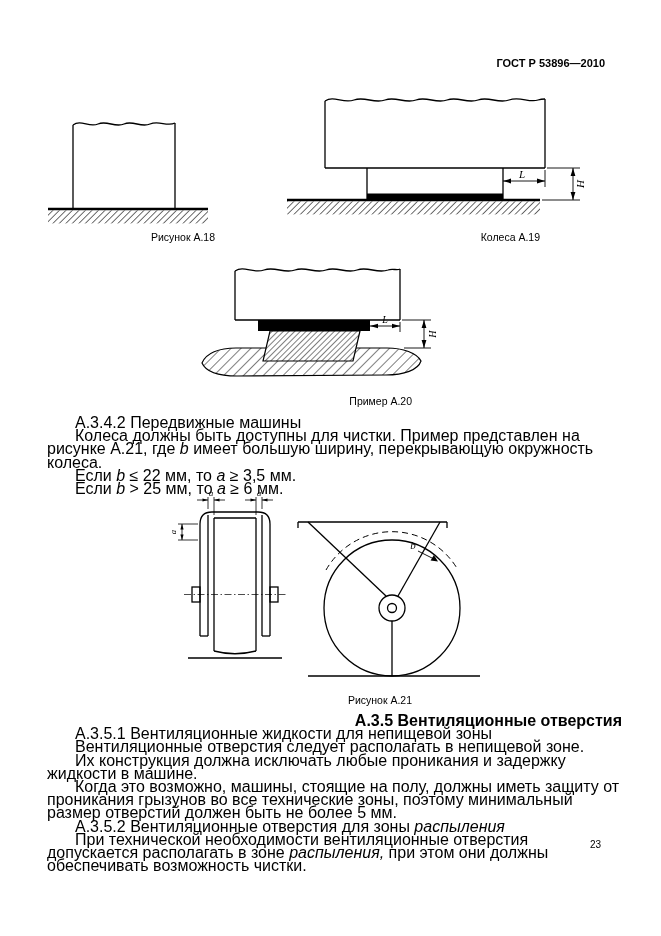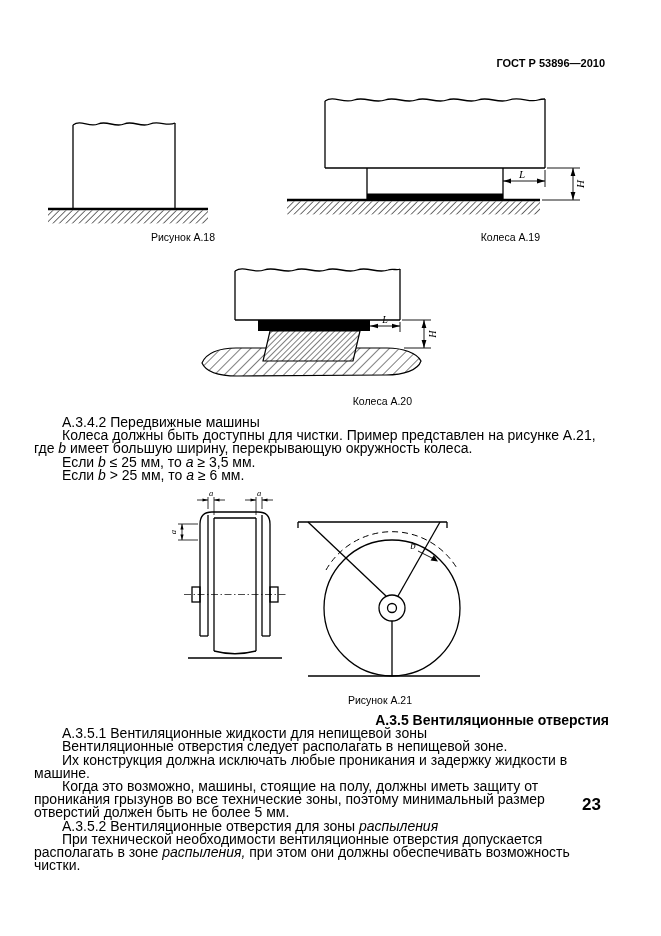--- a/index.html
+++ b/index.html
@@ -2,24 +2,24 @@
 <html><head>
 <meta charset="utf-8">
 <style>
   html,body{margin:0;padding:0;}
   body{width:661px;height:936px;background:#fff;position:relative;
        font-family:"Liberation Sans",sans-serif;color:#000;overflow:hidden;}
   .page{position:absolute;left:0;top:0;width:661px;height:936px;background:#fff;padding-left:20px;}
   .doc-header{position:absolute;top:57px;right:76px;font-size:11px;font-weight:bold;}
   .fig{position:absolute;}
   .caption{position:absolute;font-size:10.5px;text-align:right;}
-  .textblock{position:absolute;left:34px;width:575px;font-size:14px;line-height:13.2px;}
+  .textblock{position:absolute;left:47px;width:575px;font-size:16px;line-height:13.2px;}
   .textblock p{margin:0;text-indent:28px;}
   .textblock p.bold{font-weight:bold;text-align:right;}
-  .page-number{position:absolute;top:795px;right:80px;font-size:17px;font-weight:bold;}
+  .page-number{position:absolute;top:839px;right:80px;font-size:10px;}
   svg text.dim{font-family:"Liberation Serif",serif;font-style:italic;fill:#000;}
 </style>
 </head>
 <body>
 
 <div class="page">
 
   <div class="doc-header">ГОСТ Р 53896—2010</div>
 
   <svg class="fig" style="left:40px;top:112px" width="175" height="118" viewBox="0 0 175 118">
@@ -101,26 +101,26 @@
     </g>
     <g fill="#000">
       <polygon points="180,66 188,63.8 188,68.2"></polygon>
       <polygon points="210,66 202,63.8 202,68.2"></polygon>
       <polygon points="234,60 231.6,68 236.4,68"></polygon>
       <polygon points="234,88 231.6,80 236.4,80"></polygon>
     </g>
     <text class="dim" x="195" y="63" text-anchor="middle" font-size="10">L</text>
     <text class="dim" x="246" y="74" text-anchor="middle" font-size="10" transform="rotate(-90 246 74)">H</text>
   </svg>
-  <div class="caption" style="left:212px;top:395px;width:200px">Колеса А.20</div>
+  <div class="caption" style="left:212px;top:395px;width:200px">Пример А.20</div>
 
   <div class="textblock" style="top:416px">
     <p><span>А.3.4.2 Передвижные машины</span></p>
     <p><span>Колеса должны быть доступны для чистки. Пример представлен на рисунке А.21, где </span><i>b</i><span> имеет большую ширину, перекрывающую окружность колеса.</span></p>
-    <p><span>Если </span><i>b</i><span> ≤ 25 мм, то </span><i>а</i><span> ≥ 3,5 мм.</span></p>
+    <p><span>Если </span><i>b</i><span> ≤ 22 мм, то </span><i>а</i><span> ≥ 3,5 мм.</span></p>
     <p><span>Если </span><i>b</i><span> &gt; 25 мм, то </span><i>а</i><span> ≥ 6 мм.</span></p>
   </div>
 
   <svg class="fig" style="left:150px;top:488px" width="340" height="200" viewBox="0 0 340 200">
 
     <g stroke="#000" fill="none" stroke-width="1.3">
       <path d="M50,148 L50,36 Q50,24 62,24 L108,24 Q120,24 120,36 L120,148"></path>
       <line x1="58" y1="27" x2="58" y2="148"></line>
       <line x1="112" y1="27" x2="112" y2="148"></line>
       <line x1="50" y1="148" x2="58" y2="148"></line>

